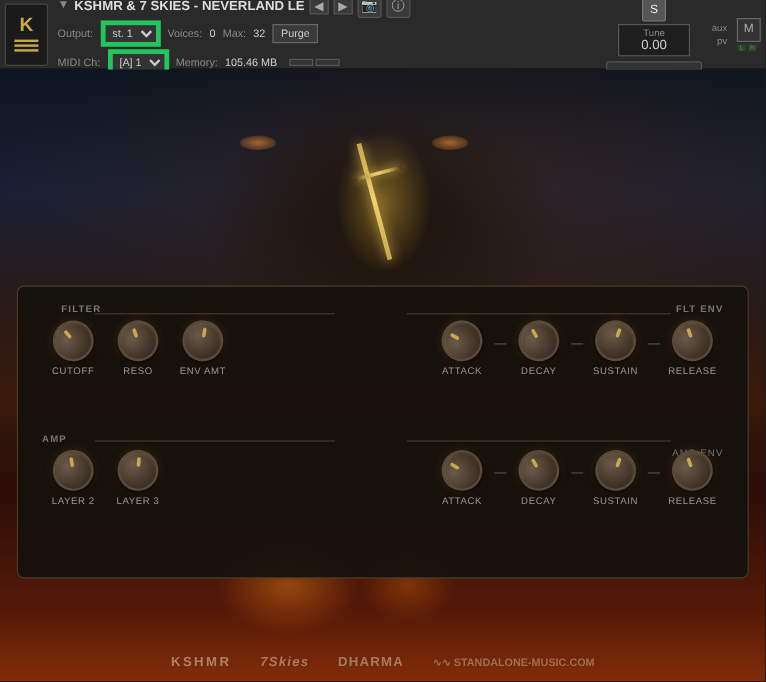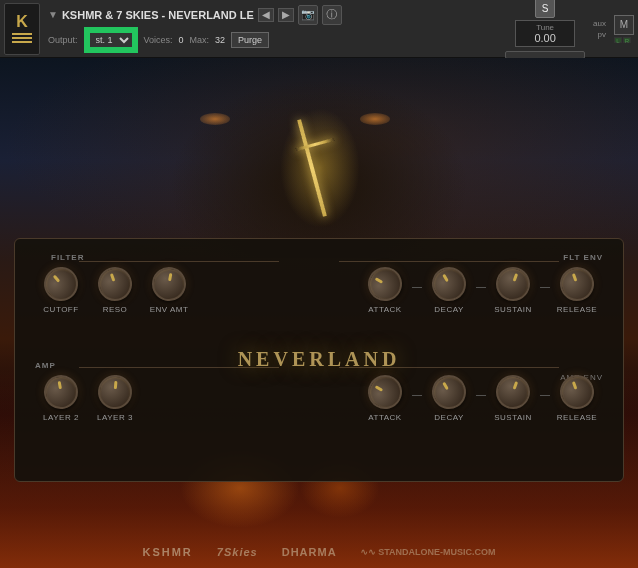--- a/index.html
+++ b/index.html
@@ -99,21 +99,21 @@
     .info-label {
       color: #888;
       font-size: 9px;
     }
     .info-value {
       color: #ccc;
       font-size: 9px;
     }
     .info-select {
       background: #333;
-      border: 6px solid #22c55e;
+      border: 4px solid #22c55e;
       color: #ccc;
       font-size: 9px;
       padding: 1px 2px;
     }
     .purge-btn {
       background: #3a3a3a;
       border: 1px solid #666;
       color: #ccc;
       font-size: 9px;
       padding: 2px 6px;
@@ -389,20 +389,32 @@
         <span class="info-label">Output:</span>
         <select class="info-select">
           <option>st. 1</option>
         </select>
         <span class="info-label">Voices:</span>
         <span class="info-value">0</span>
         <span class="info-label">Max:</span>
         <span class="info-value">32</span>
         <button class="purge-btn">Purge</button>
       </div>
+      <div class="info-row">
+        <span class="info-label">MIDI Ch:</span>
+        <select class="info-select">
+          <option>[A] 1</option>
+        </select>
+        <span class="info-label">Memory:</span>
+        <span class="info-value">105.46 MB</span>
+        <div style="display:flex;gap:2px;margin-left:4px;">
+          <div style="width:20px;height:6px;background:#333;border:1px solid #555;"></div>
+          <div style="width:20px;height:6px;background:#333;border:1px solid #555;"></div>
+        </div>
+      </div>
     </div>
   </div>
 
   <div style="display:flex;flex-direction:column;align-items:center;gap:2px;">
     <div class="s-btn">S</div>
     <div class="tune-area">
       <span class="tune-label">Tune</span>
       <span class="tune-value">0.00</span>
     </div>
     <div class="tune-slider"></div>
@@ -447,21 +459,20 @@
       <span class="section-label filter-label" style="position:absolute;top:4px;left:24px;font-size:8px;font-weight:bold;color:#777;letter-spacing:1px;">FILTER</span>
       <span class="section-label flt-env-label" style="position:absolute;top:4px;right:8px;font-size:8px;font-weight:bold;color:#777;letter-spacing:1px;">FLT ENV</span>
       <span class="section-label amp-label" style="position:absolute;top:112px;left:8px;font-size:8px;font-weight:bold;color:#777;letter-spacing:1px;">AMP</span>
       <span class="section-label amp-env-label" style="position:absolute;top:124px;right:8px;font-size:8px;font-weight:normal;color:#777;letter-spacing:1px;">AMP ENV</span>
 
       <div style="position:absolute;top:12px;left:52px;width:200px;height:1px;background:#4a3a2a;"></div>
       <div style="position:absolute;top:12px;right:52px;width:220px;height:1px;background:#4a3a2a;"></div>
       <div style="position:absolute;top:118px;left:52px;width:200px;height:1px;background:#4a3a2a;"></div>
       <div style="position:absolute;top:118px;right:52px;width:220px;height:1px;background:#4a3a2a;"></div>
 
-      <div class="neverland-text">NEVERLAND</div>
 
       <div style="position:absolute;top:18px;left:8px;display:flex;gap:2px;">
 
         <div class="knob-group">
           <div class="knob" style="transform:rotate(-40deg);"></div>
           <span class="knob-label">CUTOFF</span>
         </div>
 
         <div class="knob-group">
           <div class="knob" style="transform:rotate(-20deg);"></div>

